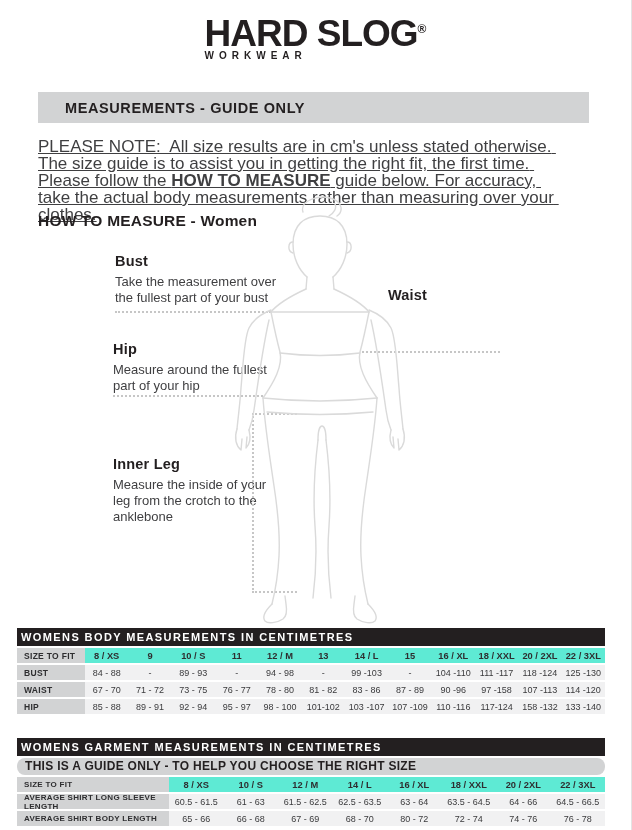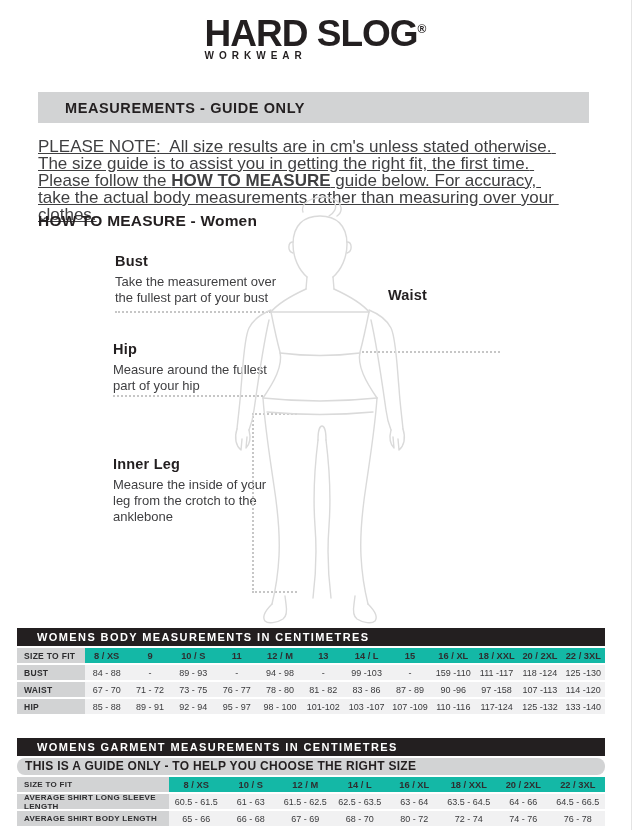--- a/index.html
+++ b/index.html
@@ -40,29 +40,29 @@
   .dot-il-bot{left:252px;top:591px;width:45px;}
   .dot-il-v{left:252px;top:413px;height:180px;}
   
   .figure{position:absolute;left:225px;top:196px;}
   .figure path,.figure ellipse{fill:none;stroke:#dadada;stroke-width:1.4;stroke-linecap:round;stroke-linejoin:round;}
   
   .tablebox{position:absolute;left:17px;width:588px;}
   .tb-body{top:628px;}
   .tb-garment{top:738px;}
   .tbl-title{background:#231f20;color:#ffffff;font-size:11px;font-weight:800;letter-spacing:1.4px;
-    height:18px;line-height:18px;padding-left:20px;}
+    height:18px;line-height:18px;padding-left:4px;}
   .tbl-subtitle{background:#d2d3d4;color:#231f20;font-size:12px;font-weight:800;letter-spacing:0.3px;
     height:17px;line-height:17px;padding-left:8px;margin-top:2px;border-radius:8px;}
   .trow{display:flex;margin-top:2px;column-gap:0;height:15px;}
   .tlabel{background:#d2d3d4;color:#2e2e30;font-size:8.5px;font-weight:700;letter-spacing:0.3px;
     display:flex;align-items:center;padding-left:7px;box-sizing:border-box;flex:none;}
   .tcell{background:#f1f1f2;color:#3a3a3c;font-size:9px;flex:1 1 0;
     display:flex;align-items:center;justify-content:center;white-space:nowrap;}
-  .header-row .tcell{background:#14b8a6;font-weight:700;color:#2e2e30;font-size:9.3px;}
+  .header-row .tcell{background:#5eead4;font-weight:700;color:#2e2e30;font-size:9.3px;}
   #body-table-grid .tlabel{width:68px;}
   #garment-table-grid .tlabel{width:152px;font-size:8px;}
 </style>
 </head>
 <body>
 
 <div class="logo">
   <div class="logo-inner">
     <div class="logo-main"><span>HARD SLOG</span><span class="logo-reg">®</span></div>
     <div class="logo-sub">WORKWEAR</div>
@@ -166,21 +166,21 @@
       <div class="trow">
         <div class="tlabel">BUST</div>
         <div class="tcell">84 - 88</div>
         <div class="tcell">-</div>
         <div class="tcell">89 - 93</div>
         <div class="tcell">-</div>
         <div class="tcell">94 - 98</div>
         <div class="tcell">-</div>
         <div class="tcell">99 -103</div>
         <div class="tcell">-</div>
-        <div class="tcell">159 -110</div>
+        <div class="tcell">104 -110</div>
         <div class="tcell">111 -117</div>
         <div class="tcell">118 -124</div>
         <div class="tcell">125 -130</div>
       </div>
       <div class="trow">
         <div class="tlabel">WAIST</div>
         <div class="tcell">67 - 70</div>
         <div class="tcell">71 - 72</div>
         <div class="tcell">73 - 75</div>
         <div class="tcell">76 - 77</div>
@@ -198,21 +198,21 @@
         <div class="tcell">85 - 88</div>
         <div class="tcell">89 - 91</div>
         <div class="tcell">92 - 94</div>
         <div class="tcell">95 - 97</div>
         <div class="tcell">98 - 100</div>
         <div class="tcell">101-102</div>
         <div class="tcell">103 -107</div>
         <div class="tcell">107 -109</div>
         <div class="tcell">110 -116</div>
         <div class="tcell">117-124</div>
-        <div class="tcell">125 -132</div>
+        <div class="tcell">158 -132</div>
         <div class="tcell">133 -140</div>
       </div>
     </div>
 </div>
 
 <div class="tablebox tb-garment">
   <div class="tbl-title">WOMENS GARMENT MEASUREMENTS IN CENTIMETRES</div>
   <div class="tbl-subtitle">THIS IS A GUIDE ONLY - TO HELP YOU CHOOSE THE RIGHT SIZE</div>
   <div id="garment-table-grid">
       <div class="trow header-row">

